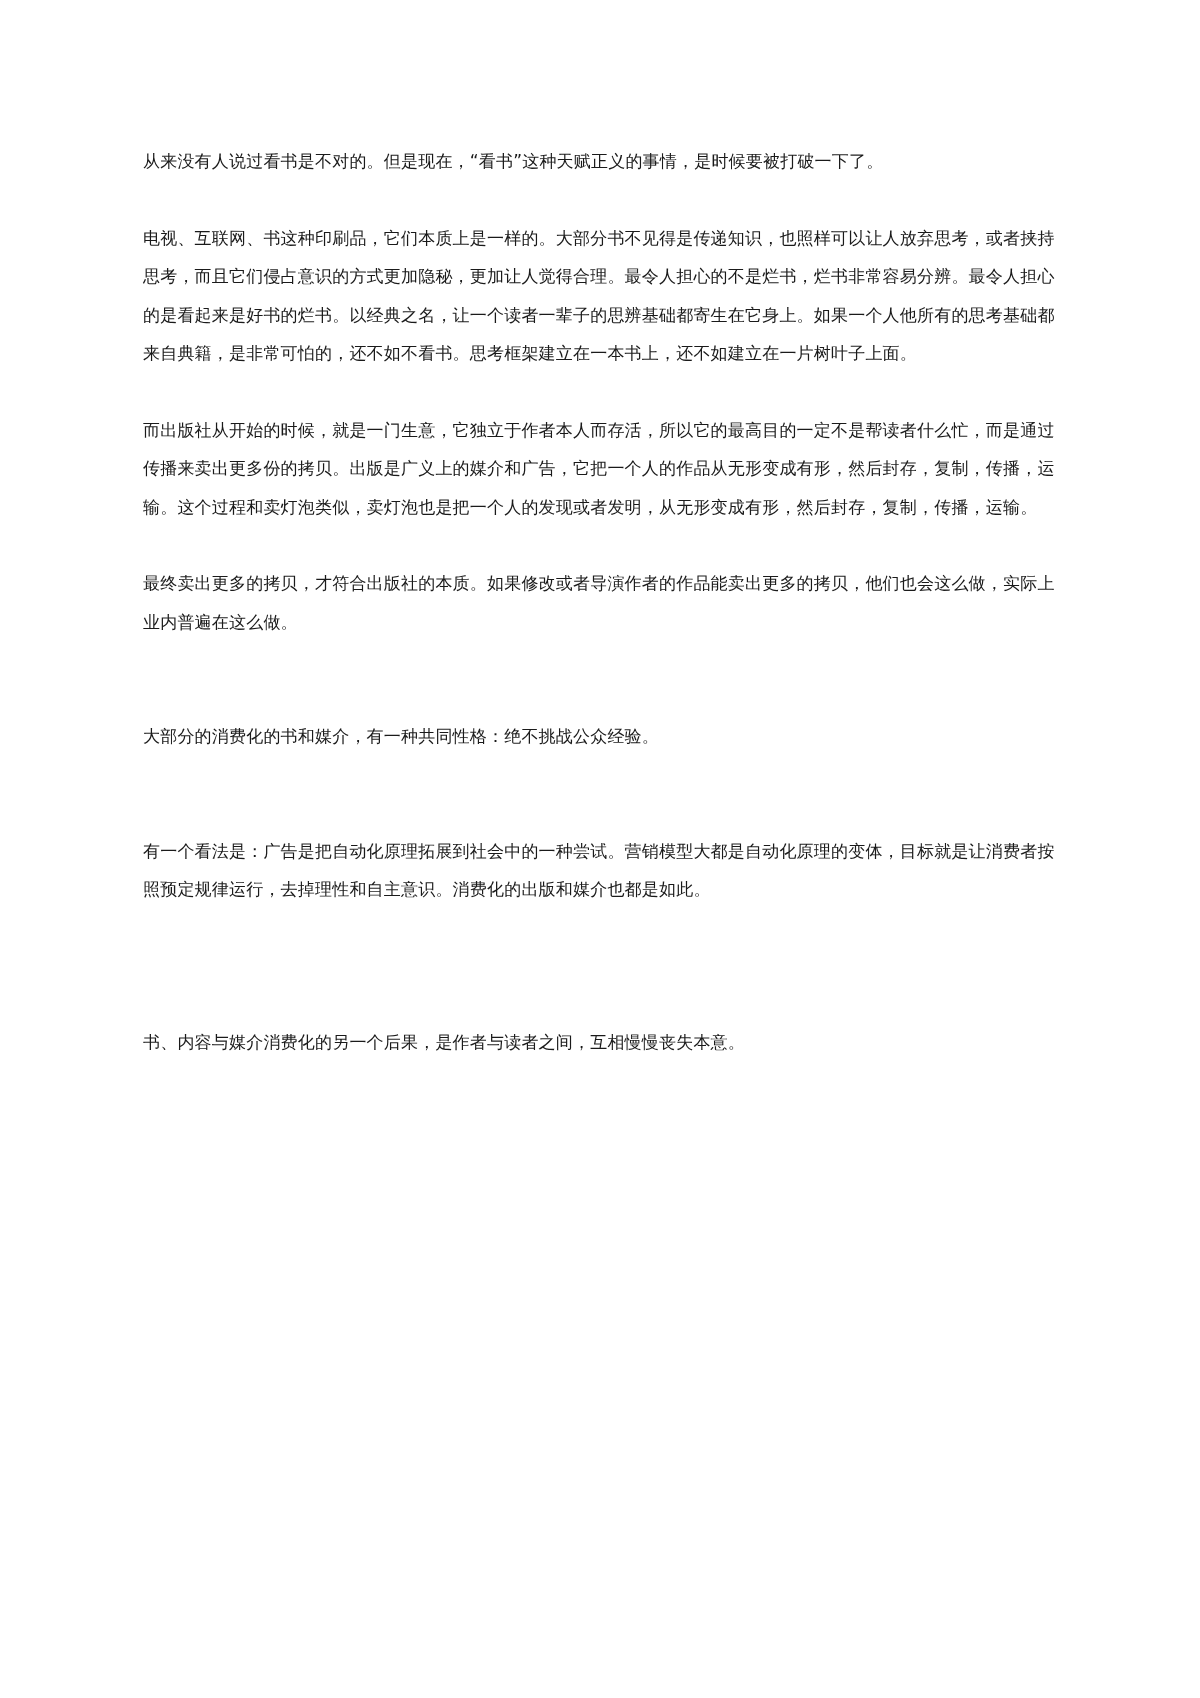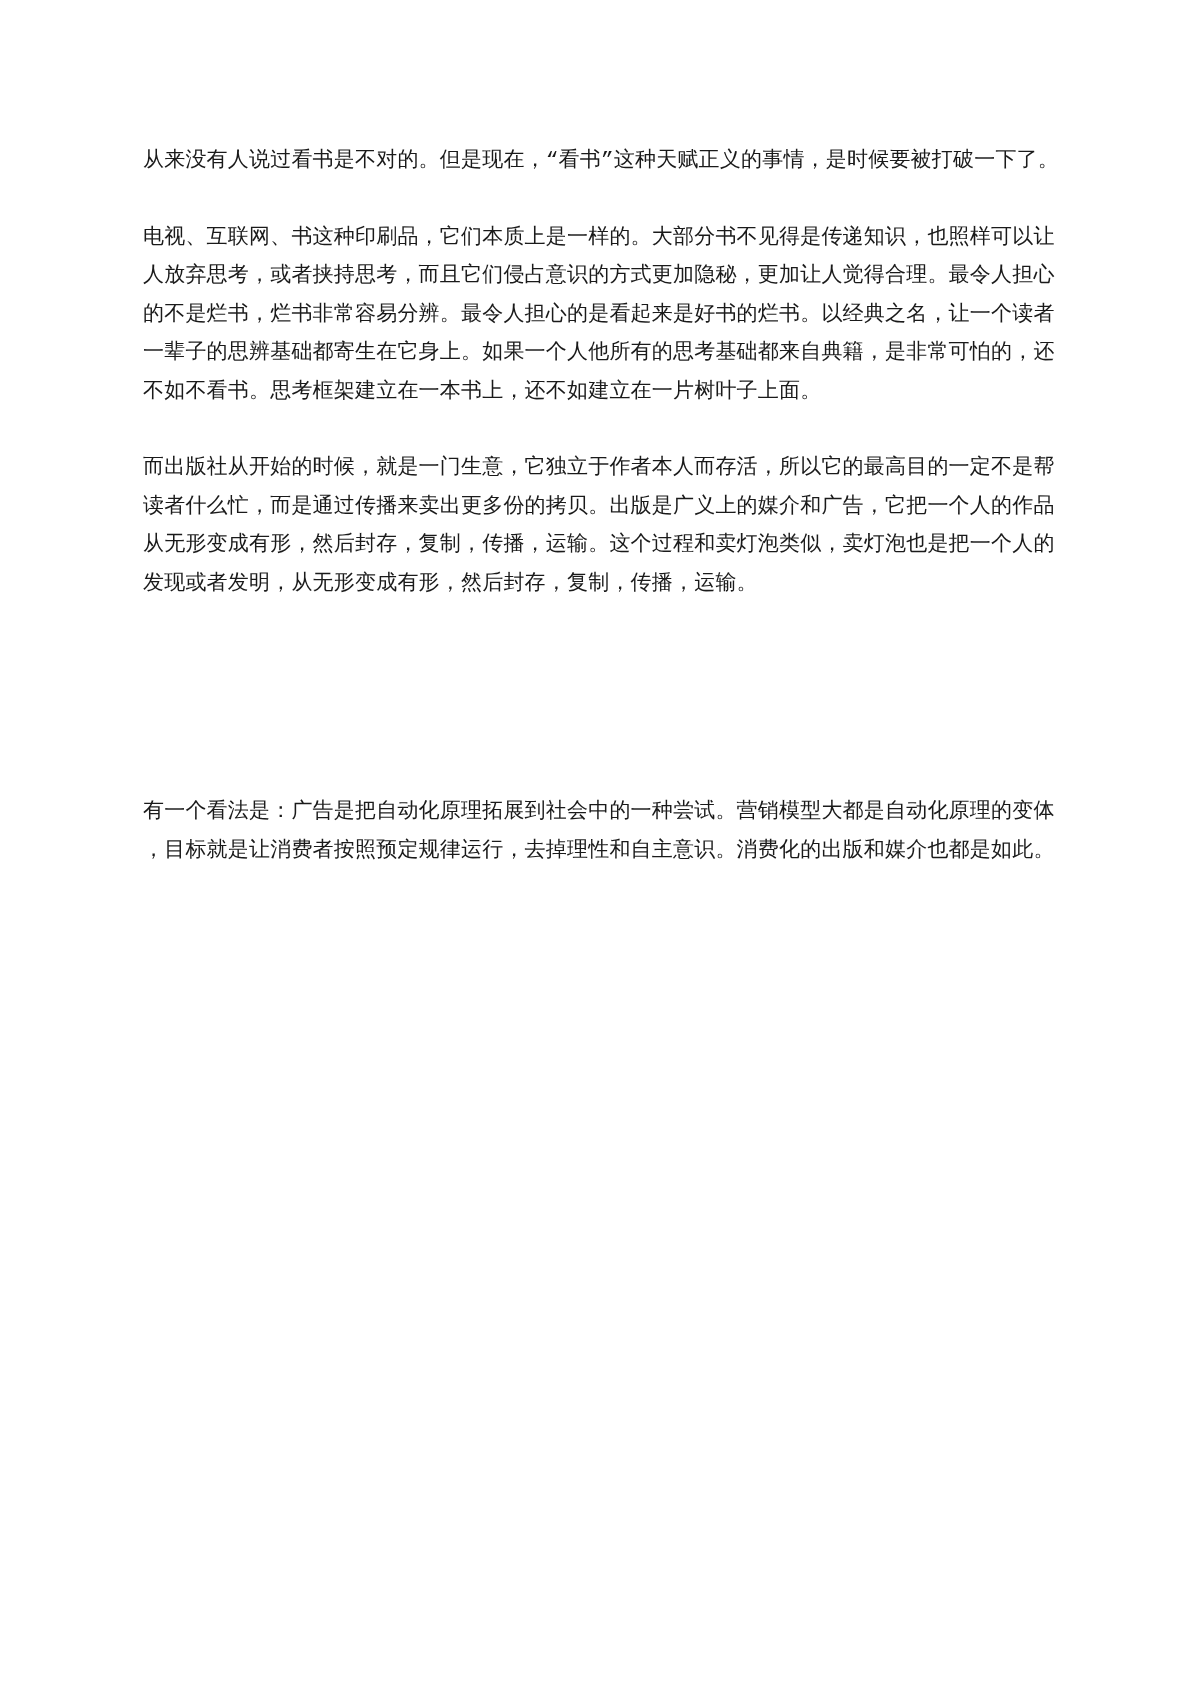--- a/index.html
+++ b/index.html
@@ -16,49 +16,51 @@
       color: #1a1a1a;
     }
     .page {
       position: absolute;
       left: 143px;
       top: 142px;
       width: 920px;
     }
     .para {
       margin: 0;
-      font-size: 21px;
+      font-size: 17px;
       line-height: 38.5px;
       letter-spacing: 0.2px;
       word-break: break-all;
       line-break: anywhere;
-      font-family: Liberation Mono, monospace;
     }
     .gap-sm { height: 38px; }
     .gap-lg { height: 76px; }
   </style>
 </head>
 <body>
 
 <div class="page">
   <p class="para">从来没有人说过看书是不对的。但是现在，“看书”这种天赋正义的事情，是时候要被打破一下了。</p>
   <div class="gap-sm"></div>
 
   <p class="para">电视、互联网、书这种印刷品，它们本质上是一样的。大部分书不见得是传递知识，也照样可以让人放弃思考，或者挟持思考，而且它们侵占意识的方式更加隐秘，更加让人觉得合理。最令人担心的不是烂书，烂书非常容易分辨。最令人担心的是看起来是好书的烂书。以经典之名，让一个读者一辈子的思辨基础都寄生在它身上。如果一个人他所有的思考基础都来自典籍，是非常可怕的，还不如不看书。思考框架建立在一本书上，还不如建立在一片树叶子上面。</p>
   <div class="gap-sm"></div>
 
   <p class="para">而出版社从开始的时候，就是一门生意，它独立于作者本人而存活，所以它的最高目的一定不是帮读者什么忙，而是通过传播来卖出更多份的拷贝。出版是广义上的媒介和广告，它把一个人的作品从无形变成有形，然后封存，复制，传播，运输。这个过程和卖灯泡类似，卖灯泡也是把一个人的发现或者发明，从无形变成有形，然后封存，复制，传播，运输。</p>
   <div class="gap-sm"></div>
 
+  <p class="para">最终卖出更多的拷贝，才符合出版社的本质。如果修改或者导演作者的作品能卖出更多的拷贝，他们也会这么做，实际上业内普遍在这么做。</p>
   <div class="gap-lg"></div>
 
+  <p class="para">大部分的消费化的书和媒介，有一种共同性格：绝不挑战公众经验。</p>
   <div class="gap-sm"></div>
 
   <div class="gap-sm"></div>
 
   <p class="para">有一个看法是：广告是把自动化原理拓展到社会中的一种尝试。营销模型大都是自动化原理的变体，目标就是让消费者按照预定规律运行，去掉理性和自主意识。消费化的出版和媒介也都是如此。</p>
   <div class="gap-sm"></div>
 
   <div class="gap-lg"></div>
 
+  <p class="para">书、内容与媒介消费化的另一个后果，是作者与读者之间，互相慢慢丧失本意。</p>
   <div class="gap-sm"></div>
 
 </div>
 
 </body></html>

